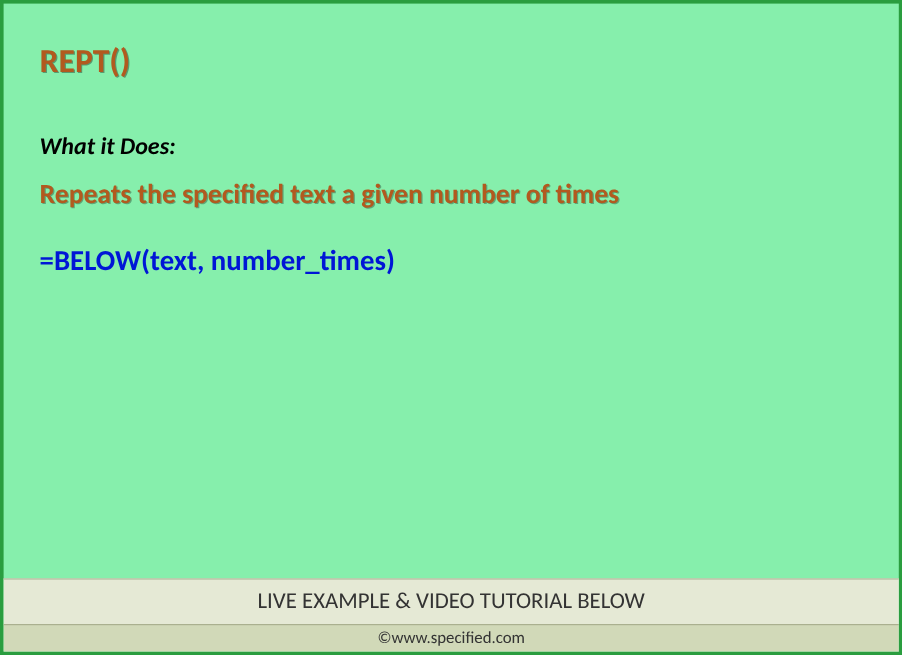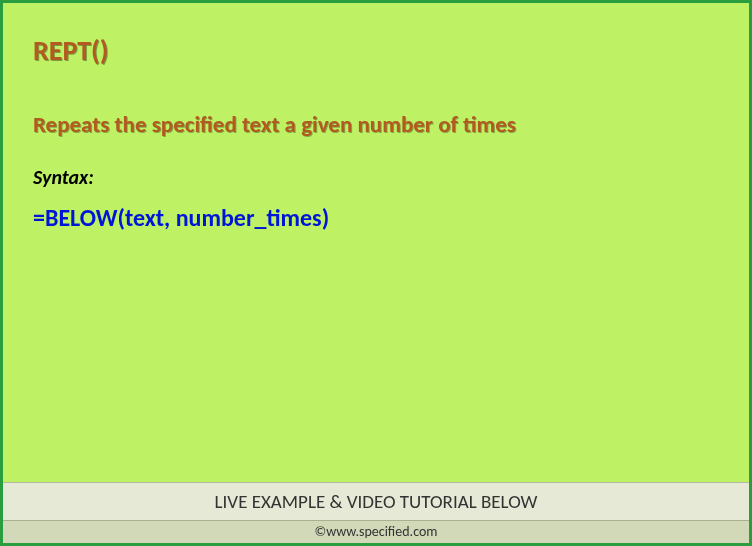--- a/index.html
+++ b/index.html
@@ -10,21 +10,21 @@
   body {
     width: 752px;
     height: 546px;
     font-family: Calibri, "Segoe UI", Arial, sans-serif;
     background: #fff;
   }
   .frame {
     width: 752px;
     height: 546px;
     border: 3px solid #2a9d3f;
-    background: #bef264;
+    background: #86efac;
     display: flex;
     flex-direction: column;
   }
   .content {
     flex: 1;
     padding: 30px 30px 10px 30px;
   }
   .title {
     font-size: 28px;
     font-weight: bold;
@@ -69,21 +69,21 @@
     padding: 2px 0 3px 0;
   }
 </style>
 </head>
 <body>
 
 <div class="frame">
   <div class="content">
     <div class="title">REPT()</div>
 
+    <div class="section-label">What it Does:</div>
     <div class="description">Repeats the specified text a given number of times</div>
 
-    <div class="section-label">Syntax:</div>
     <div class="syntax-text">=BELOW(text, number_times)</div>
   </div>
 
   <div class="footer-bar">LIVE EXAMPLE &amp; VIDEO TUTORIAL BELOW</div>
   <div class="credit-bar">©www.specified.com</div>
 </div>
 
 </body></html>

